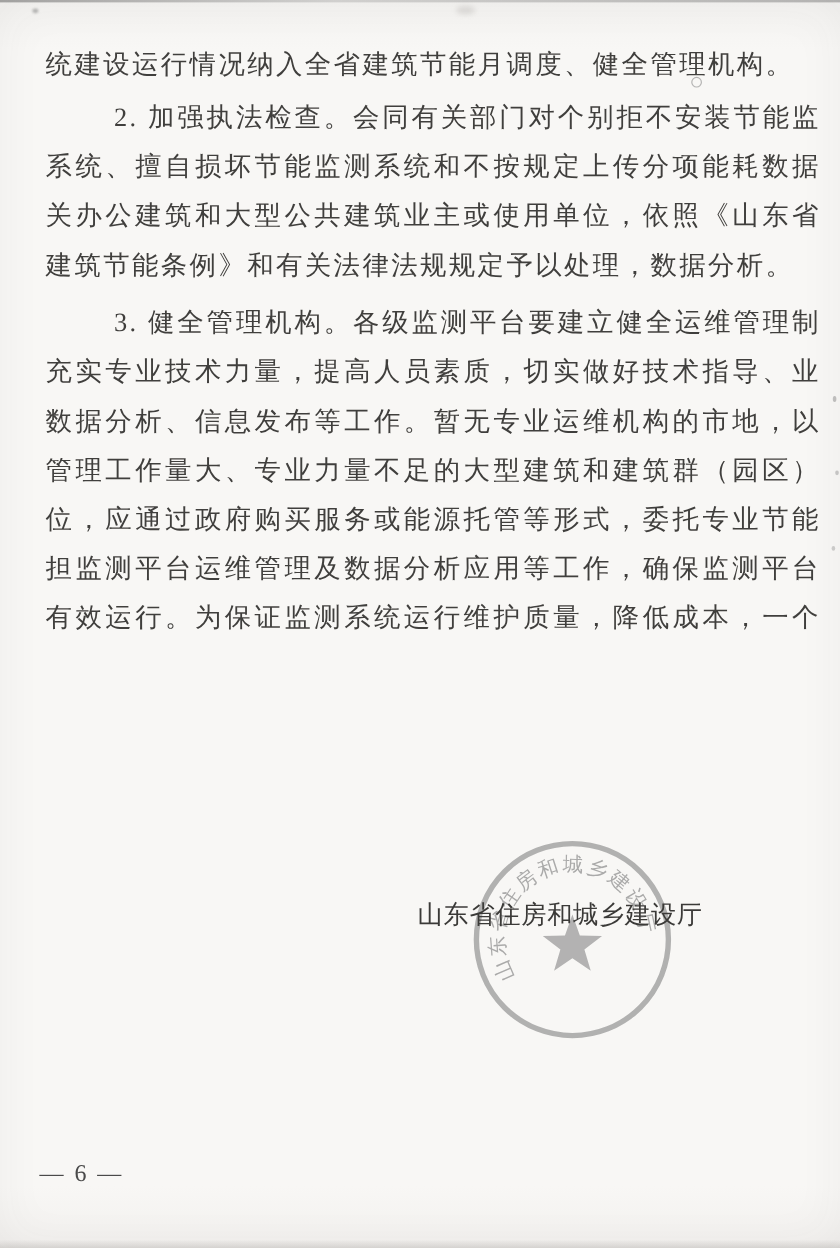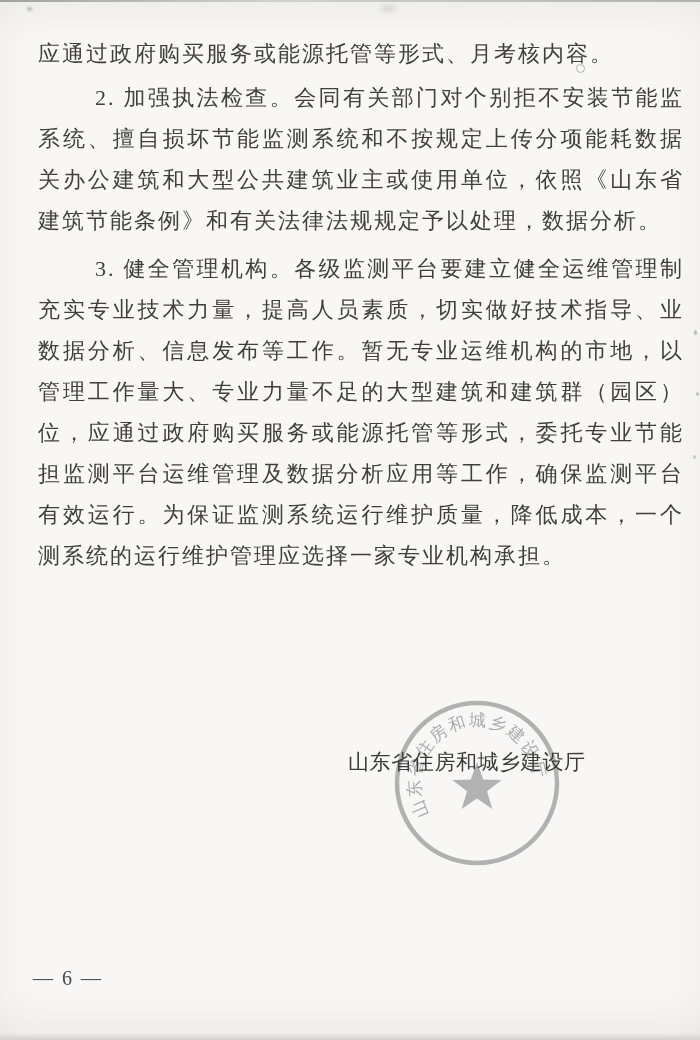--- a/index.html
+++ b/index.html
@@ -31,37 +31,36 @@
   .art-speck3 { left:693px; top:455px; width:3px; height:4px; background:rgba(140,140,140,.4); border-radius:50%; }
   .art-bottom { left:0; right:0; bottom:0; height:7px; background:linear-gradient(180deg,rgba(120,115,110,0),rgba(115,110,105,.2)); }
 </style>
 </head>
 <body>
 
 <div class="page">
 
   <div class="body-text">
     <div class="para p1">
-      <div class="line">应通过政府购买服务或能源托管等形式、月考核内容。</div>
+      <div class="line">统建设运行情况纳入全省建筑节能月调度、健全管理机构。</div>
     </div>
     <div class="para p2">
       <div class="line fill indent">2. 加强执法检查。会同有关部门对个别拒不安装节能监测</div>
       <div class="line fill">系统、擅自损坏节能监测系统和不按规定上传分项能耗数据的机</div>
       <div class="line fill">关办公建筑和大型公共建筑业主或使用单位，依照《山东省民用</div>
       <div class="line">建筑节能条例》和有关法律法规规定予以处理，数据分析。</div>
     </div>
     <div class="para p3">
       <div class="line fill indent">3. 健全管理机构。各级监测平台要建立健全运维管理制度，</div>
       <div class="line fill">充实专业技术力量，提高人员素质，切实做好技术指导、业务咨询、</div>
       <div class="line fill">数据分析、信息发布等工作。暂无专业运维机构的市地，以及运维</div>
       <div class="line fill">管理工作量大、专业力量不足的大型建筑和建筑群（园区）管理单</div>
       <div class="line fill">位，应通过政府购买服务或能源托管等形式，委托专业节能公司承</div>
       <div class="line fill">担监测平台运维管理及数据分析应用等工作，确保监测平台稳定</div>
       <div class="line fill">有效运行。为保证监测系统运行维护质量，降低成本，一个地市监</div>
-      <div class="line">测系统的运行维护管理应选择一家专业机构承担。</div>
     </div>
   </div>
 
   <svg class="seal" viewBox="0 0 174 176" xmlns="http://www.w3.org/2000/svg">
     <circle cx="87" cy="88" r="80" fill="none" stroke="#8a8a8a" stroke-width="4.5" opacity="0.75"></circle>
     <polygon opacity="0.8" fill="#929292" points="87,67 93.2,84.5 111.7,85 97,96.2 102.3,114 87,103.5 71.7,114 77,96.2 62.3,85 80.8,84.5"></polygon>
     <path id="sealArc" d="M 40.3 120.7 A 57 57 0 1 1 133.7 120.7" fill="none"></path>
     <text font-size="17" fill="#8d8d8d" letter-spacing="2" opacity="0.85" font-family="Liberation Serif, serif">
       <textPath href="#sealArc" startOffset="2">山东省住房和城乡建设厅</textPath>
     </text>

